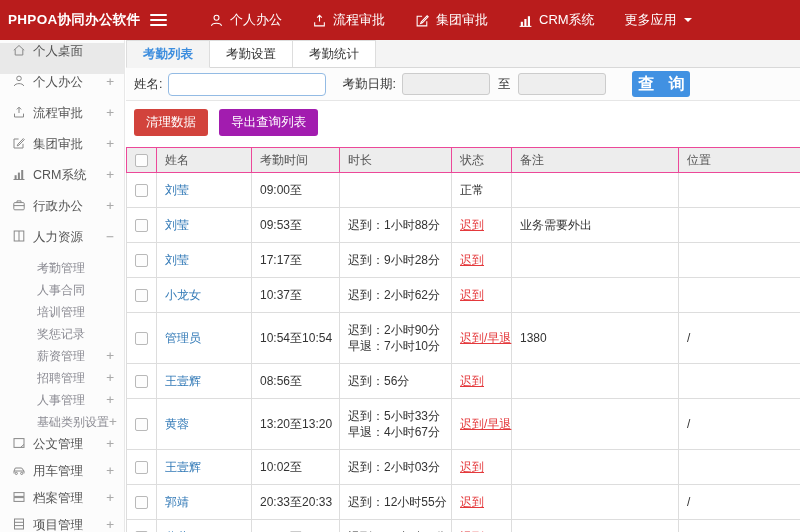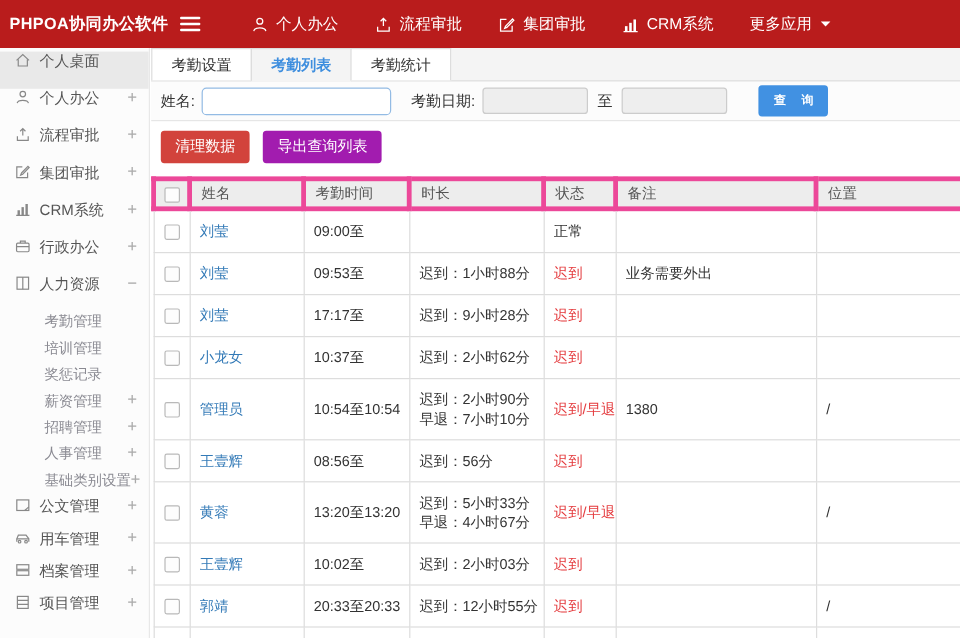--- a/index.html
+++ b/index.html
@@ -31,35 +31,35 @@
   .main { margin-left:126px; }
   .tabstrip { height:28px; background:#f4f4f4; border-bottom:1px solid #d8d8d8; display:flex; align-items:flex-end; }
   .tab { height:27px; line-height:26px; padding:0 16px; background:#fff; border:1px solid #ddd; border-bottom:none; margin-right:-1px; font-size:12.5px; color:#333; cursor:pointer; white-space:nowrap; }
   .tab.active { height:28px; margin-bottom:-1px; background:#f4f4f4; border-bottom:1px solid #f4f4f4; color:#3e8ede; font-weight:bold; }
 
   .filterbar { height:33px; display:flex; align-items:center; padding:0 8px; background:#fcfcfc; border-bottom:1px solid #e6e6e6; font-size:12.5px; }
   .filterbar label { margin-right:6px; white-space:nowrap; }
   .name-input { width:158px; height:23px; border:1px solid #93bbe4; border-radius:4px; padding:0 6px; outline:none; margin-right:16px; background:#fff; }
   .date-input { width:88px; height:22px; background:#eee; border:1px solid #ccc; border-radius:3px; outline:none; padding:0 5px; }
   .to-label { margin:0 8px; }
-  .search-btn { width:58px; height:26px; background:#4191e2; color:#fff; border:none; border-radius:3px; margin-left:26px; font-size:10px; font-weight:bold; letter-spacing:5px; padding-left:5px; cursor:pointer; }
+  .search-btn { width:58px; height:26px; background:#4191e2; color:#fff; border:none; border-radius:3px; margin-left:26px; font-size:16px; font-weight:bold; letter-spacing:5px; padding-left:5px; cursor:pointer; }
 
   .actionbar { padding:8px 8px 7px 8px; }
   .btn { height:27px; border:none; border-radius:3px; color:#fff; font-size:12.5px; padding:0 12px; cursor:pointer; }
   .btn-danger { background:#d2433c; margin-right:8px;text-align:right; }
   .btn-info { background:#a21caf;text-align:right; }
 
   
   table { border-collapse:collapse; width:675px; table-layout:fixed; margin-top:4px; }
-  th { background:#ededed; border:4px solid #ec4899; height:25px; font-weight:normal; color:#555; text-align:left; padding:0 0 0 8px; font-size:12px; }
+  th { background:#ededed; border:1px solid #ec4899; height:25px; font-weight:normal; color:#555; text-align:left; padding:0 0 0 8px; font-size:12px; }
   td { border:1px solid #ddd; padding:9px 3px 9px 8px; font-size:12px; color:#333; vertical-align:middle; line-height:16px; word-break:break-all; }
   th.c-check, td.c-check { text-align:center; padding:0; }
   .chk { display:inline-block; width:13px; height:13px; border:1px solid #b9b9b9; border-radius:2px; background:#fdfdfd; vertical-align:middle; cursor:pointer; }
   .name-link { color:#337ab7; cursor:pointer; }
-  .status-red { color:#e4393c; }
+  .status-red { color:#e4393c;text-decoration:underline; }
   td .dur-line { white-space:nowrap; }
   td.c-status { white-space:nowrap; padding-right:4px; }
 </style>
 </head>
 <body>
 
 <div class="topbar">
   <div class="logo">PHPOA协同办公软件</div>
   <div class="topnav">
     <div class="hamburger">
@@ -181,20 +181,23 @@
           <path d="M7 2v10"></path>
         </svg>
       </span>
       <span>人力资源</span>
       <span class="expand">−</span>
     </div>
     <div class="side-item sub">
       <span>考勤管理</span>
     </div>
     <div class="side-item sub">
+      <span>人事合同</span>
+    </div>
+    <div class="side-item sub">
       <span>培训管理</span>
     </div>
     <div class="side-item sub">
       <span>奖惩记录</span>
     </div>
     <div class="side-item sub">
       <span>薪资管理</span>
       <span class="expand">+</span>
     </div>
     <div class="side-item sub">
@@ -248,22 +251,22 @@
           <path d="M2.5 5.3h9M2.5 8.6h9"></path>
         </svg>
       </span>
       <span>项目管理</span>
       <span class="expand">+</span>
     </div>
   </div>
 
 <div class="main">
   <div class="tabstrip">
+      <div class="tab active">考勤列表</div>
       <div class="tab">考勤设置</div>
-      <div class="tab active">考勤列表</div>
       <div class="tab">考勤统计</div>
     </div>
 
   <div class="filterbar">
     <label>姓名:</label>
     <input class="name-input" type="text" value="" style="">
     <label>考勤日期:</label>
     <input class="date-input" type="text" value="" style="">
     <span class="to-label">至</span>
     <input class="date-input" type="text" value="" style="">

